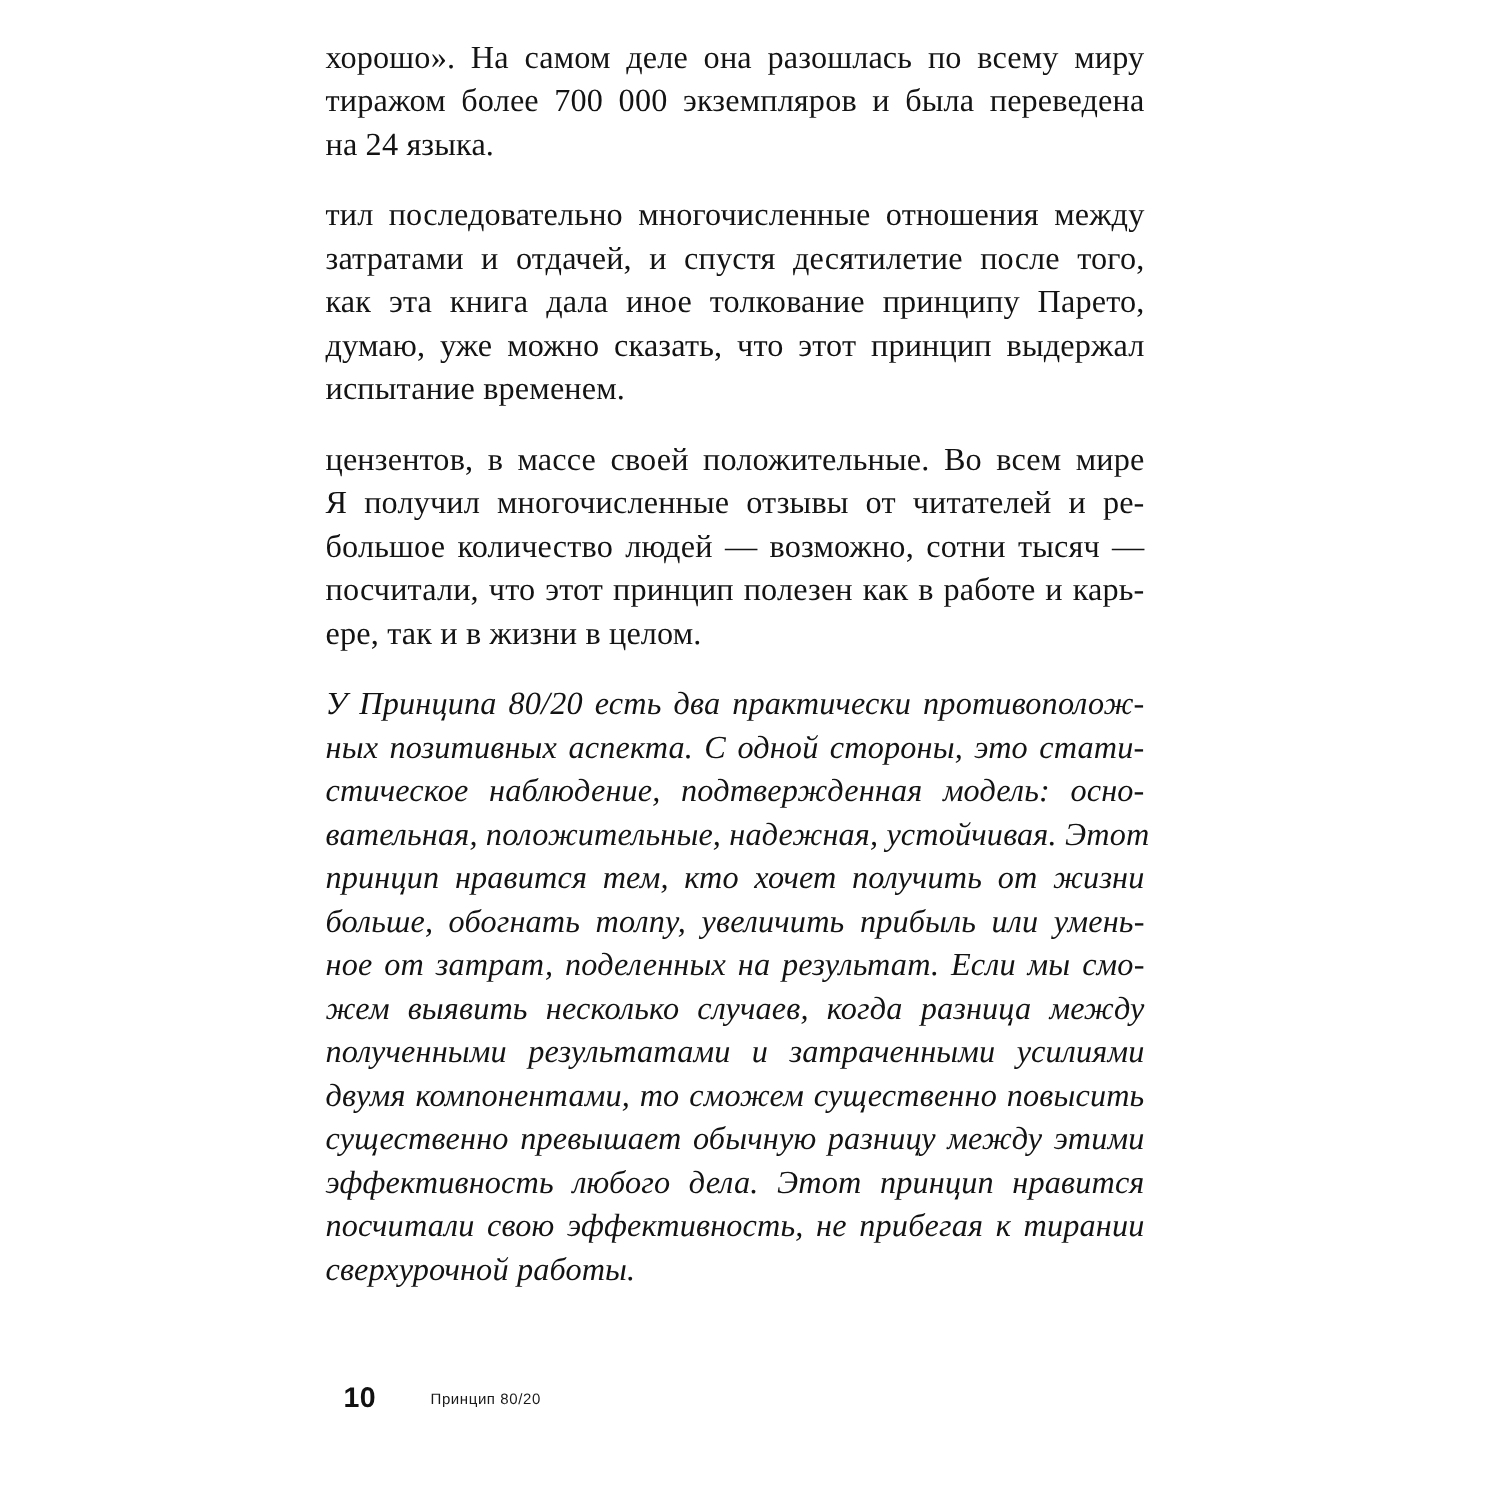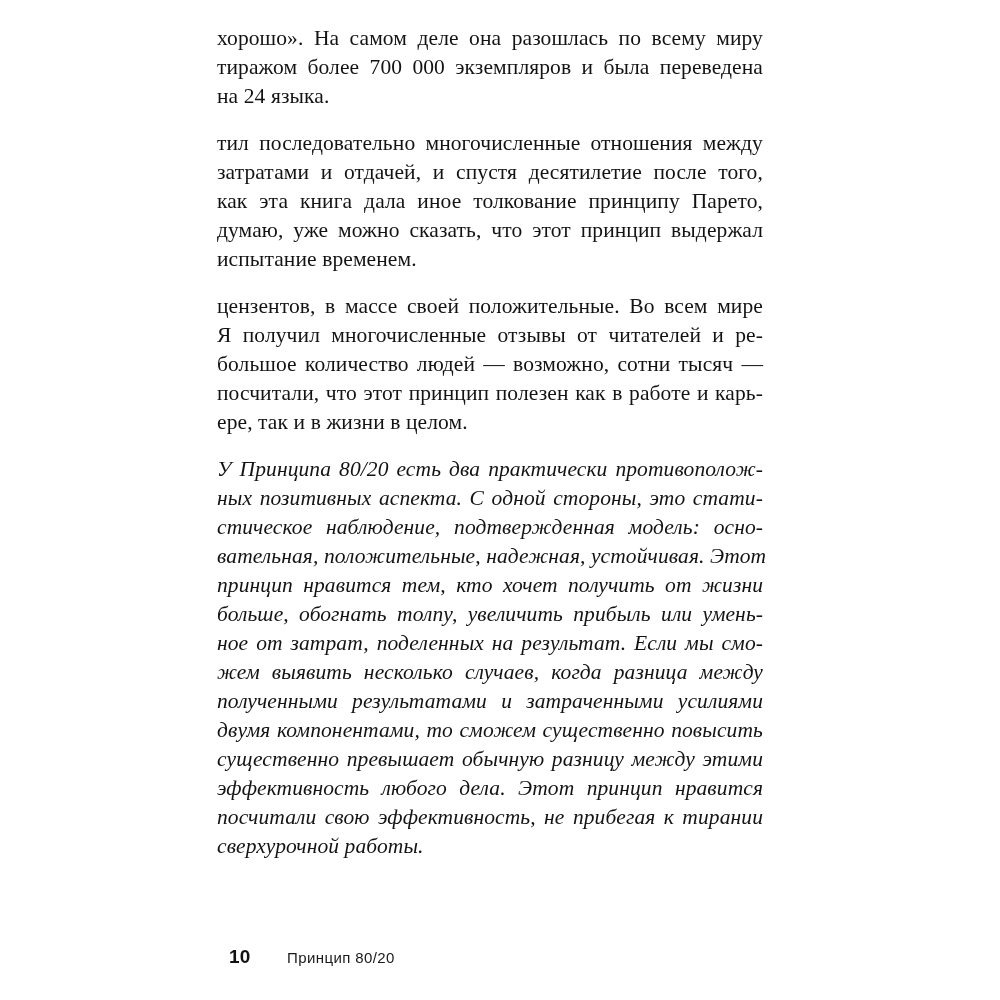--- a/index.html
+++ b/index.html
@@ -58,37 +58,37 @@
   }
 
   
   .line > span.w {
     display: inline-block;
   }
 
   .footer {
     position: absolute;
     left: 229px;
-    top: 944px;
+    top: 920px;
     width: 546px;
     height: 26px;
     display: flex;
     align-items: center;
     font-family: "Liberation Sans", "DejaVu Sans", sans-serif;
   }
   .folio {
     font-size: 19px;
     font-weight: 700;
     color: #111111;
     letter-spacing: 0.2px;
     width: 58px;
     flex: 0 0 58px;
   }
   .running-head {
-    font-size: 15px;
+    font-size: 10px;
     font-weight: 400;
     color: #1a1a1a;
     letter-spacing: 0.4px;
   }
 </style>
 </head>
 <body>
 
 <div class="page">
 

